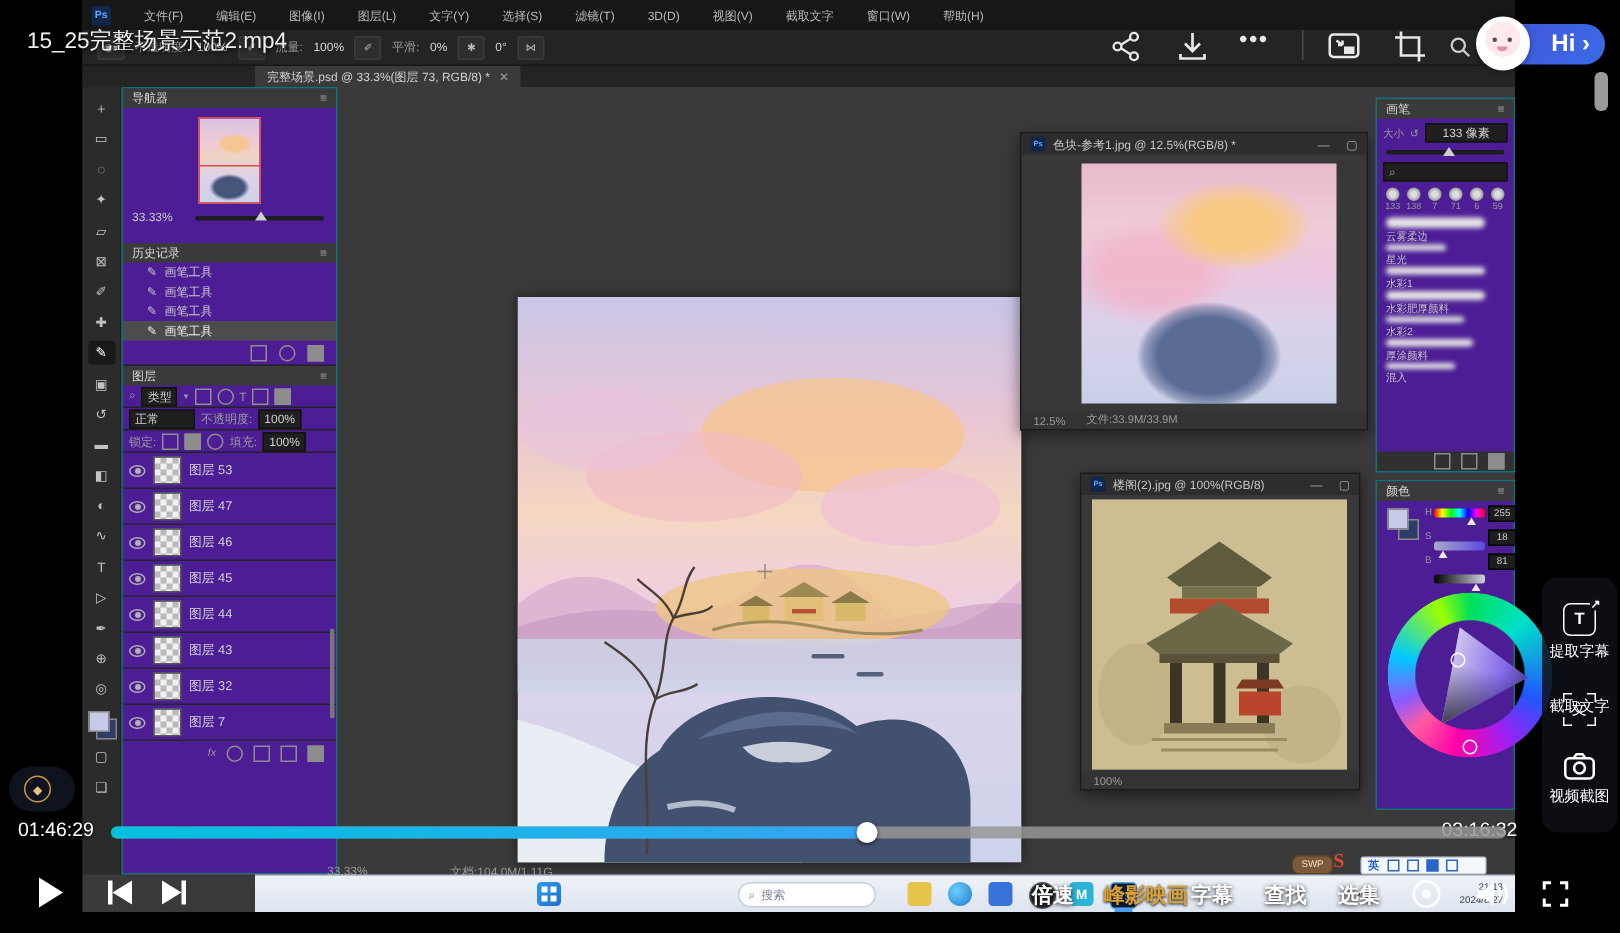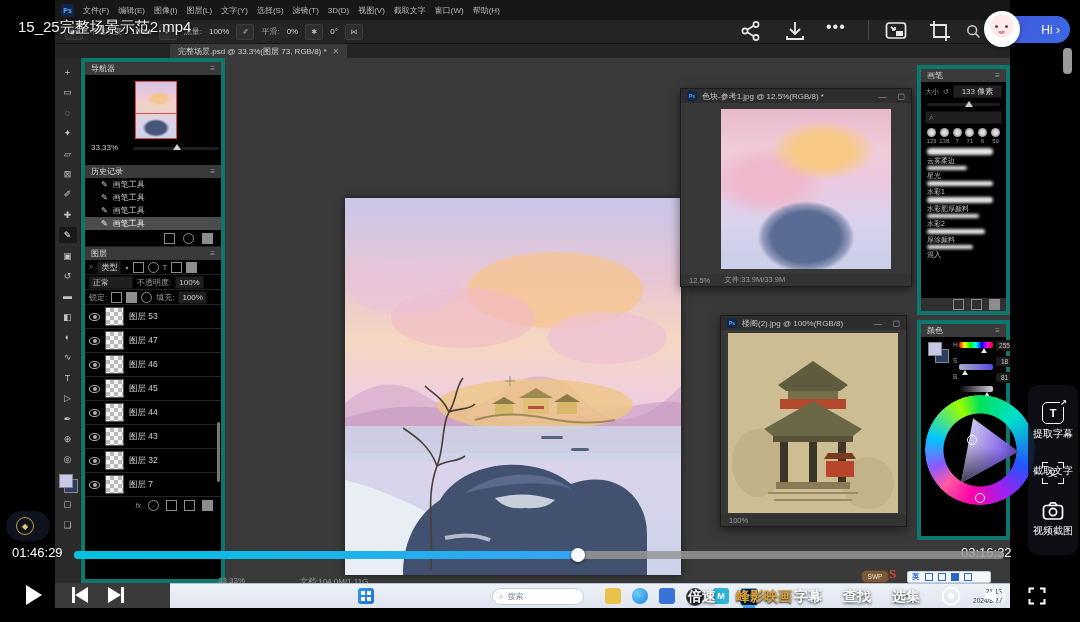--- a/index.html
+++ b/index.html
@@ -2,40 +2,40 @@
 <html><head>
 <meta charset="utf-8">
 <style>
   html,body{margin:0;padding:0;background:#000}
   #stage{position:relative;width:1080px;height:622px;background:#000;overflow:hidden;
          font-family:"Liberation Sans",sans-serif;-webkit-font-smoothing:antialiased}
   .abs{position:absolute}
   .txt{color:#c8c8c8;font-size:8px;white-space:nowrap}
   
   #video{position:absolute;left:55px;top:0;width:955px;height:608px;background:#3a3a3a;overflow:hidden}
-  .menubar{left:0;top:0;width:955px;height:20px;background:#171717;display:flex;align-items:center;gap:9px;padding-left:6px;box-sizing:border-box}
+  .menubar{left:0;top:0;width:955px;height:20px;background:#171717;display:flex;align-items:center;gap:22px;padding-left:6px;box-sizing:border-box}
   .menu-item{color:#b9b9b9;font-size:8px;white-space:nowrap}
   .pslogo{width:13px;height:13px;background:#10264a;color:#5aa9ff;font-size:7px;font-weight:bold;
           display:flex;align-items:center;justify-content:center;border-radius:2px}
   .optionsbar{left:0;top:20px;width:955px;height:24px;background:#242424;border-bottom:1px solid #171717;
               display:flex;align-items:center;gap:7px;padding-left:10px;box-sizing:border-box}
   .opt-label{color:#9d9d9d;font-size:8px}.opt-val{color:#d6d6d6;font-size:8px}
   .opt-chip{width:16px;height:14px;border:1px solid #3c3c3c;border-radius:2px;background:#2e2e2e;display:flex;align-items:center;justify-content:center;color:#bbb;font-size:7px}
   .tabrow{left:0;top:44px;width:955px;height:14px;background:#242424}
   .doctab{position:absolute;left:115px;top:0;height:14px;background:#3a3a3a;color:#d0d0d0;font-size:8px;
           display:flex;align-items:center;gap:6px;padding:0 8px}
   
   .toolbar{left:0;top:58px;width:26px;height:525px;background:#2b2b2b;border-right:1px solid #222;
            display:flex;flex-direction:column;align-items:center;padding-top:6px;box-sizing:border-box;gap:4.4px}
   .tool{width:18px;height:16px;display:flex;align-items:center;justify-content:center;color:#c2c2c2;font-size:9px}
   .tool.sel{background:#191919;color:#fff;border-radius:2px}
   .swatch-fg{width:12px;height:12px;background:#c6cae6;border:1px solid #888}
   .swatch-bg{width:12px;height:12px;background:#2e3d66;border:1px solid #888}
   
-  .panel{background:#000000;border:4px solid #0f766e;box-sizing:border-box}
+  .panel{background:#4c1d95;border:1px solid #0f766e;box-sizing:border-box}
   .phead{height:13px;background:#3a3a3a;color:#d8d8d8;font-size:8px;line-height:13px;padding:0 6px;
          display:flex;justify-content:space-between;align-items:center}
   .pmenu{color:#9a9a9a;font-size:8px}
   .hrow{height:13px;display:flex;align-items:center;gap:5px;padding-left:16px;color:#c9c9c9;font-size:8px}
   .hrow.sel{background:#4c4c4c;color:#efefef}
   .lrow{height:23px;display:flex;align-items:center;gap:5px;border-bottom:1px solid #262626;padding-left:4px}
   .lname{color:#d2d2d2;font-size:8.5px}
   .checker{background:repeating-conic-gradient(#b9b9b9 0 25%,#f1f1f1 0 50%) 0 0/8px 8px;width:17px;height:17px;border:1px solid #555}
   .eye{width:9px;height:6px;border:1px solid #b2b2b2;border-radius:50%;position:relative;flex:none}
   .eye:after{content:"";position:absolute;inset:1px 2.5px;background:#b2b2b2;border-radius:50%}
@@ -580,21 +580,21 @@
         <path d="M6 2 V18 H22 M2 6 H18 V22"></path>
       </g>
     </svg>
   <svg class="abs" style="left:966px;top:24px" width="15" height="15" viewBox="0 0 15 15">
       <g stroke="#cfcfcf" stroke-width="1.5" fill="none">
         <circle cx="6.2" cy="6.2" r="4.4"></circle>
         <path d="M9.6 9.6 L13.5 13.5"></path>
       </g>
     </svg>
   <div class="abs" style="left:992px;top:16px;width:78px;height:27px;background:linear-gradient(135deg,#4456d8,#3a6ae8);border-radius:14px;display:flex;align-items:center;justify-content:flex-end;padding-right:10px;box-sizing:border-box">
-    <span style="color:#fff;font-size:12px;font-weight:normal">Hi ›</span>
+    <span style="color:#fff;font-size:16px;font-weight:bold">Hi ›</span>
   </div>
   <div class="abs" style="left:984px;top:11px;width:36px;height:36px;border-radius:50%;background:radial-gradient(circle at 50% 42%,#ffe9ec 0 42%,#fff 43% 70%,#e8f0ff 100%);box-shadow:0 1px 4px rgba(0,0,0,.4)">
     <span class="abs" style="left:11px;top:14px;width:3px;height:3px;background:#5a4a4a;border-radius:50%"></span>
     <span class="abs" style="left:21px;top:14px;width:3px;height:3px;background:#5a4a4a;border-radius:50%"></span>
     <span class="abs" style="left:14px;top:20px;width:7px;height:3px;background:#e88a9a;border-radius:0 0 4px 4px"></span>
   </div>
   <span class="abs" style="left:1063px;top:48px;width:9px;height:26px;background:#9a9a9a;border-radius:4px"></span>
 
   <div class="toast">
     <span class="gem">◆</span>

